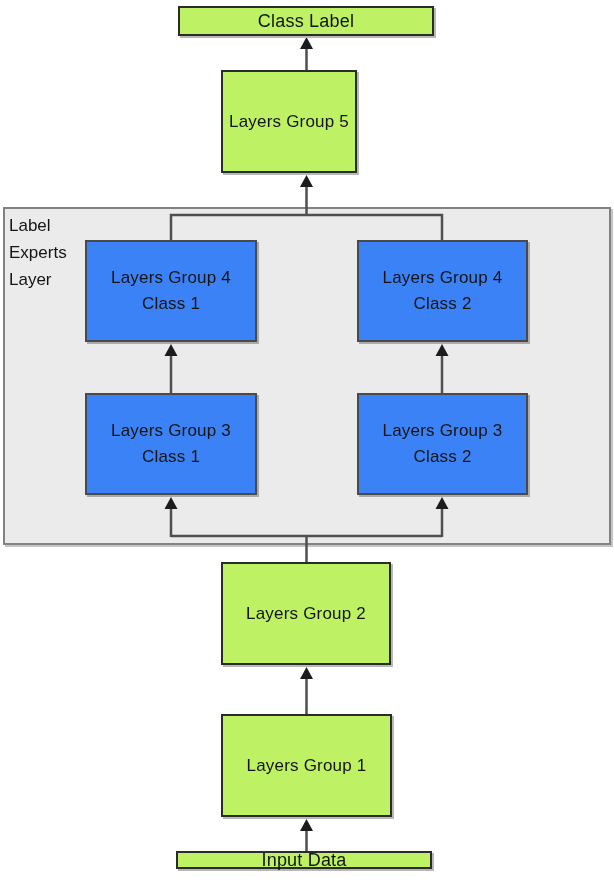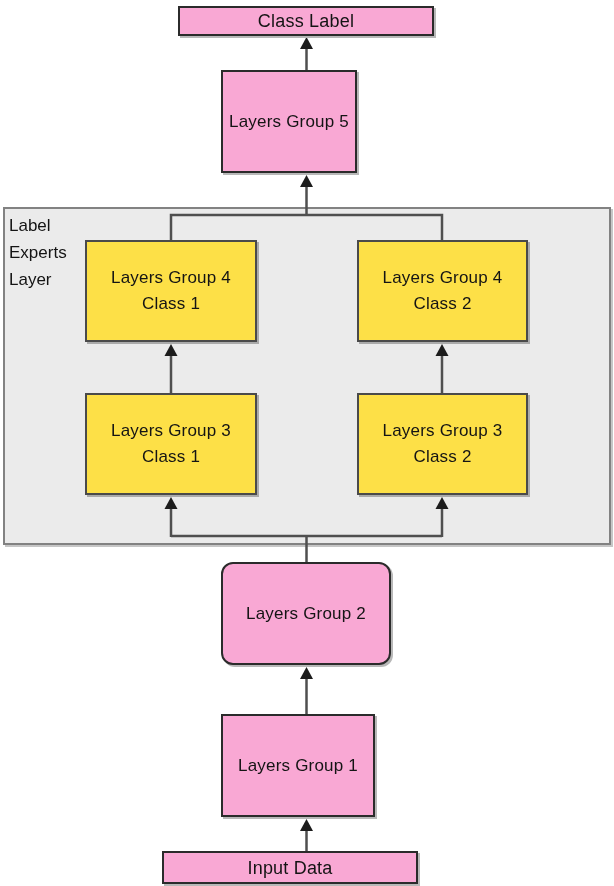--- a/index.html
+++ b/index.html
@@ -23,26 +23,26 @@
     flex-direction: column;
     align-items: center;
     justify-content: center;
     text-align: center;
     z-index: 3;
     font-size: 17px;
     line-height: 26px;
     letter-spacing: 0.2px;
   }
   .white-node {
-    background: #f9a8d4;
+    background: #bef264;
     border: 2px solid #2b2b2b;
     box-shadow: 2px 2px 0 #b8b8b8;
   }
   .gray-node {
-    background: #fde047;
+    background: #3b82f6;
     border: 2px solid #4a4a4a;
     box-shadow: 2px 2px 0 #aaaaaa;
   }
   .io-node {
     font-size: 18px;
   }
   .experts-container {
     position: absolute;
     left: 3px;
     top: 207px;
@@ -144,25 +144,25 @@
   <div class="node gray-node" style="left:85px; top:393px; width:172px; height:102px;">
     <span>Layers Group 3</span>
     <span>Class 1</span>
   </div>
 
   <div class="node gray-node" style="left:357px; top:393px; width:171px; height:102px;">
     <span>Layers Group 3</span>
     <span>Class 2</span>
   </div>
 
-  <div class="node white-node" style="left:221px; top:562px; width:170px; height:103px;border-radius:12px;">
+  <div class="node white-node" style="left:221px; top:562px; width:170px; height:103px;">
     <span>Layers Group 2</span>
   </div>
 
-  <div class="node white-node" style="left:221px; top:714px; width:154px; height:103px;">
+  <div class="node white-node" style="left:221px; top:714px; width:171px; height:103px;">
     <span>Layers Group 1</span>
   </div>
 
-  <div class="node white-node io-node" style="left:162px; top:851px; width:256px; height:33px;">
+  <div class="node white-node io-node" style="left:176px; top:851px; width:256px; height:18px;">
     <span>Input Data</span>
   </div>
 
 </div>
 
 </body></html>

